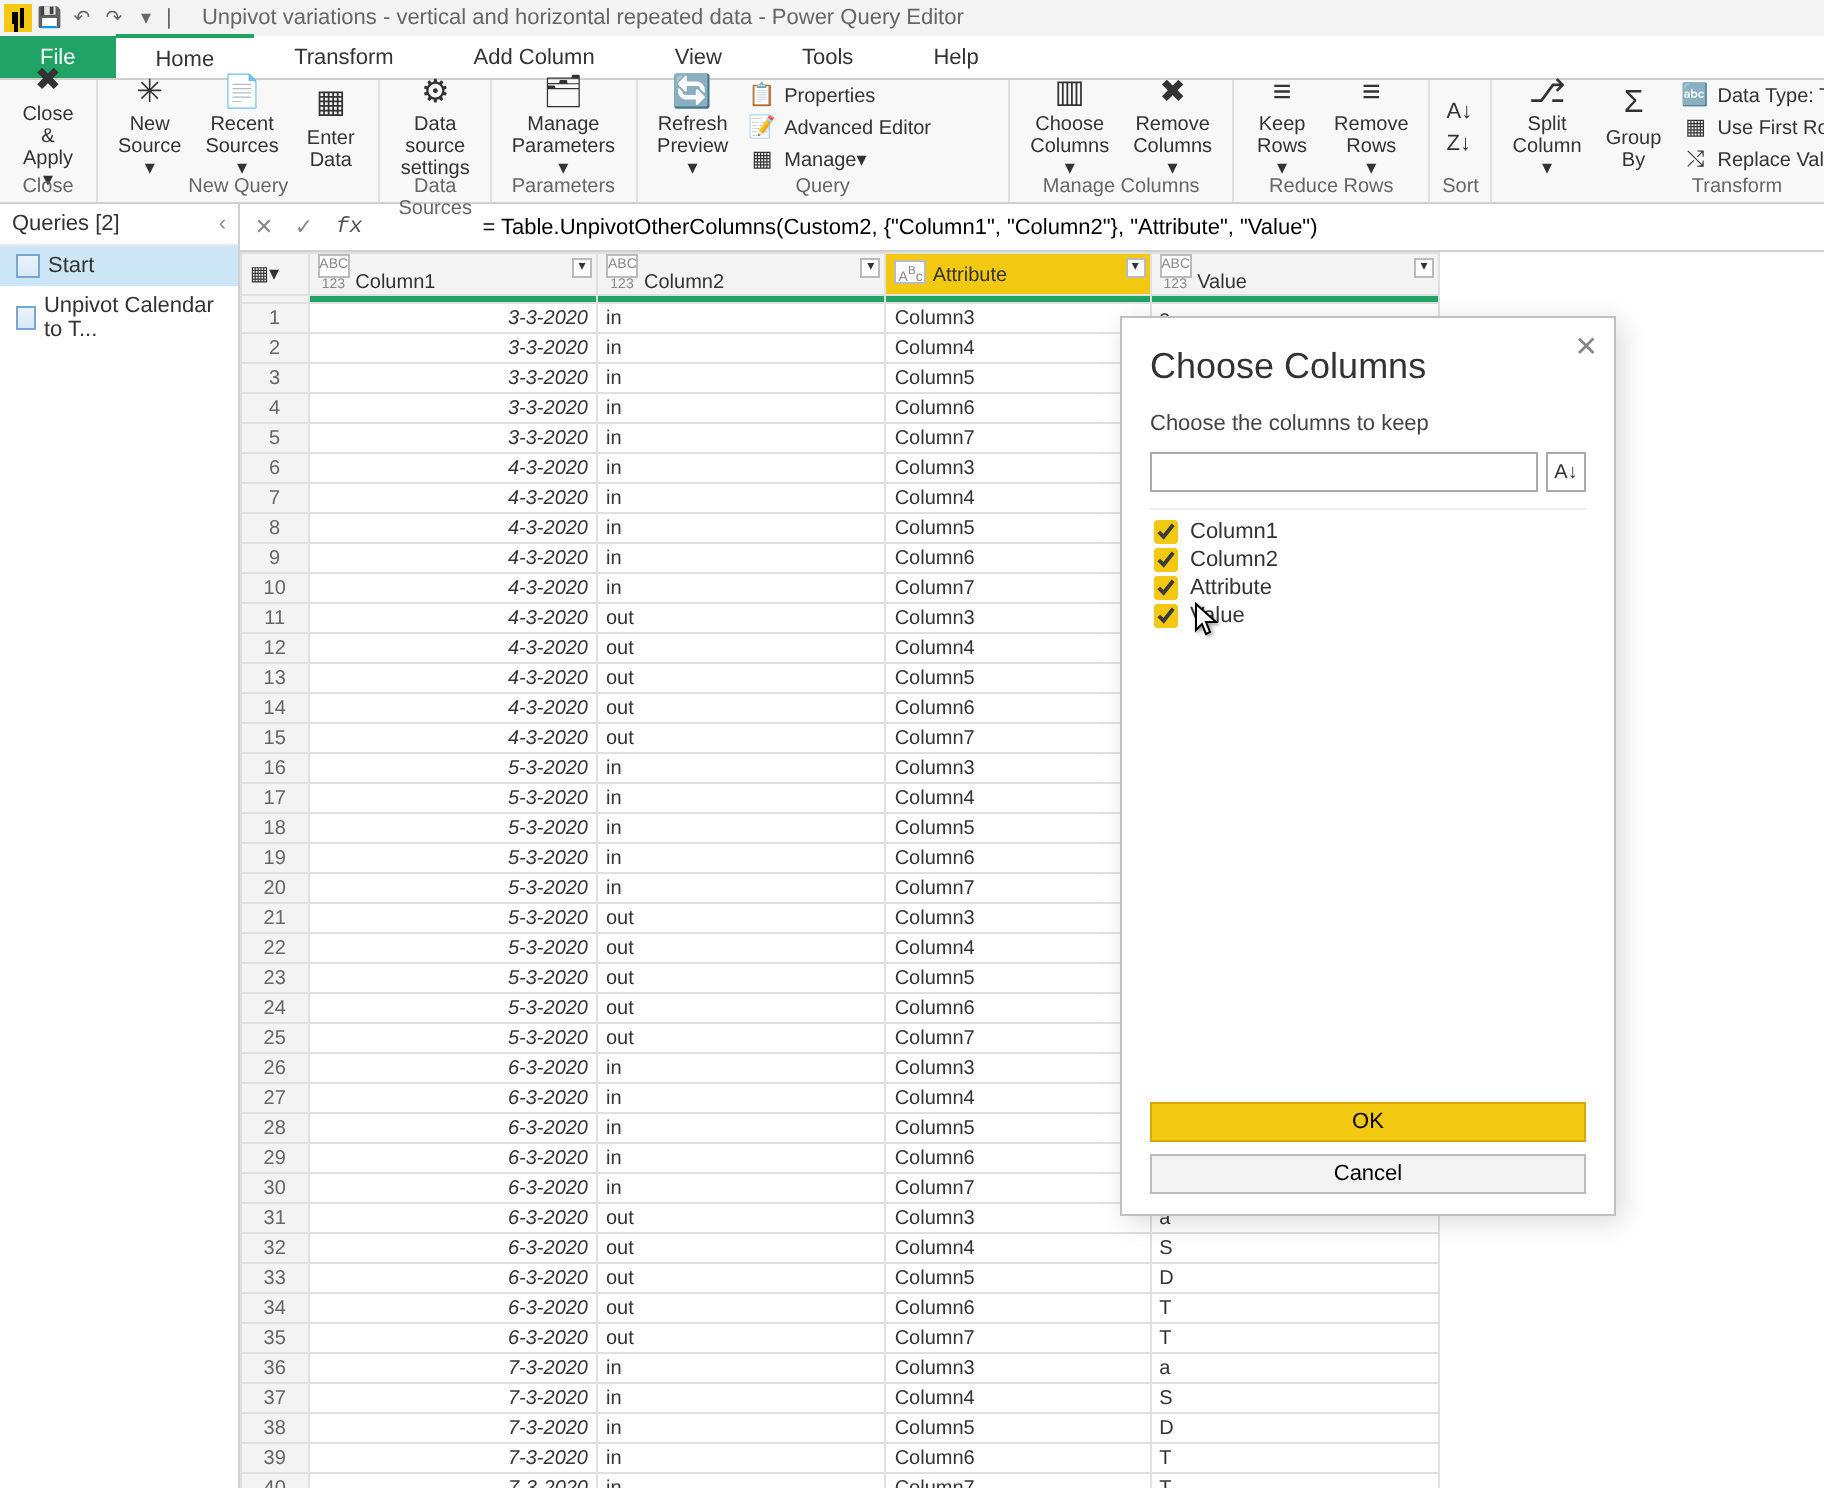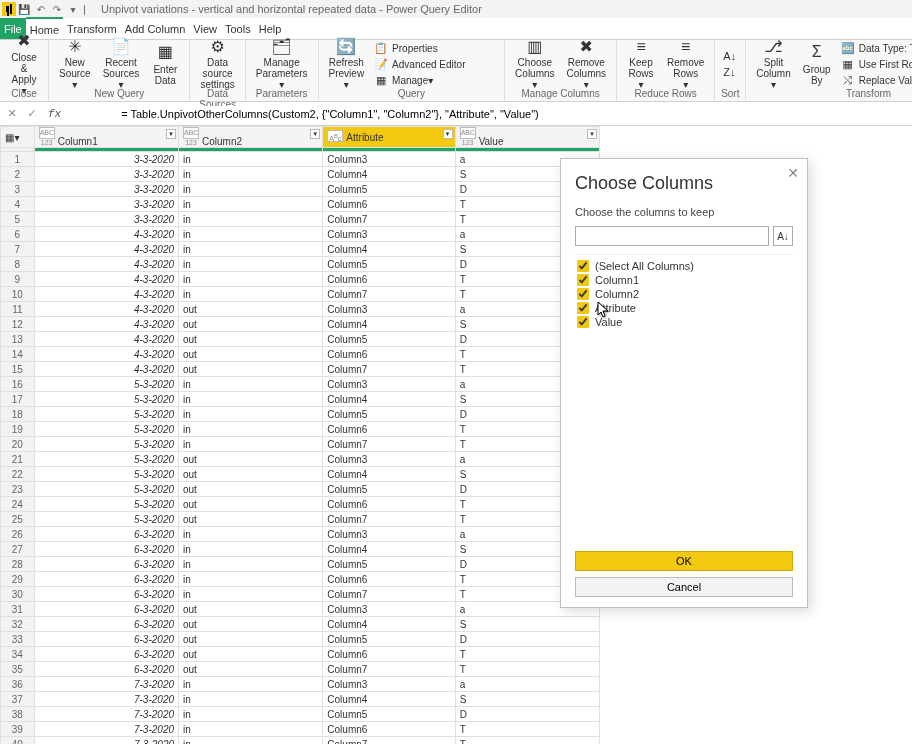--- a/index.html
+++ b/index.html
@@ -9,21 +9,21 @@
 .titlebar { height: 18px; background: #f3f3f3; display: flex; align-items: center; padding: 0 2px; font-size: 11px; color: #666; }
 .titlebar .qat { display: flex; gap: 2px; align-items: center; }
 .titlebar .qat span { width: 14px; height: 14px; display: inline-flex; align-items: center; justify-content: center; font-size: 10px; }
 .titlebar .logo { width: 14px; height: 14px; background: #f2c811; display: inline-flex; align-items: flex-end; justify-content: center; }
 .titlebar .logo::before { content: ""; width: 2px; height: 6px; background: #000; margin-right: 1px; }
 .titlebar .logo::after { content: ""; width: 2px; height: 10px; background: #000; margin-left: 1px; box-shadow: -3px 2px 0 0 #000; }
 .titlebar .title { margin-left: 12px; }
 
 
 .tabs { height: 22px; display: flex; background: #fff; border-bottom: 1px solid #d0d0d0; }
-.tab { padding: 0 4px; line-height: 22px; font-size: 11px; cursor: pointer; }
+.tab { padding: 0 20px; line-height: 22px; font-size: 11px; cursor: pointer; }
 .tab.file { background: #21a366; color: #fff; }
 .tab.active { background: #fff; border-top: 2px solid #21a366; margin-top: -1px; }
 
 
 .ribbon { height: 62px; background: #f8f8f8; border-bottom: 1px solid #d0d0d0; display: flex; }
 .rgroup { border-right: 1px solid #e0e0e0; padding: 0 4px; display: flex; flex-direction: column; }
 .rgroup-body { flex: 1; display: flex; align-items: center; gap: 0; }
 .rgroup-label { text-align: center; font-size: 10px; color: #666; padding-bottom: 2px; }
 .rbtn { display: flex; flex-direction: column; align-items: center; justify-content: center; padding: 2px 6px; min-width: 40px; height: 48px; cursor: pointer; font-size: 10px; line-height: 1.1; text-align: center; }
 .rbtn .ricon { width: 20px; height: 20px; margin-bottom: 2px; display: flex; align-items: center; justify-content: center; font-size: 16px; }
@@ -236,20 +236,34 @@
             <span>Replace Values</span>
           </div>
       </div>
     </div>
     <div class="rgroup-label">Transform</div>
   </div>
 
 </div>
 
 <div class="main">
+  <div class="queries">
+    <div class="queries-hdr">
+      <span>Queries [2]</span>
+      <span class="chev">‹</span>
+    </div>
+    <div class="qitem sel">
+        <span class="qicon"></span>
+        <span>Start</span>
+      </div>
+    <div class="qitem">
+        <span class="qicon"></span>
+        <span>Unpivot Calendar to T...</span>
+      </div>
+  </div>
 
   <div class="content">
     <div class="fbar">
       <span class="fbtn">✕</span>
       <span class="fbtn">✓</span>
       <span class="fx">fx</span>
       <input type="text" value="= Table.UnpivotOtherColumns(Custom2, {&quot;Column1&quot;, &quot;Column2&quot;}, &quot;Attribute&quot;, &quot;Value&quot;)" style="">
     </div>
 
     <div class="gridwrap">
@@ -580,24 +594,20 @@
   <div class="sub">Choose the columns to keep</div>
   <div class="searchrow">
     <input type="text" placeholder="" style="">
     <div class="sortbtn">
         <span>A↓</span>
       </div>
   </div>
   <div class="cols">
     <div class="colrow">
         <input type="checkbox" checked="" style="">
-        <span>(Select All Columns)</span>
-      </div>
-    <div class="colrow">
-        <input type="checkbox" checked="" style="">
         <span>Column1</span>
       </div>
     <div class="colrow">
         <input type="checkbox" checked="" style="">
         <span>Column2</span>
       </div>
     <div class="colrow">
         <input type="checkbox" checked="" style="">
         <span>Attribute</span>
       </div>

